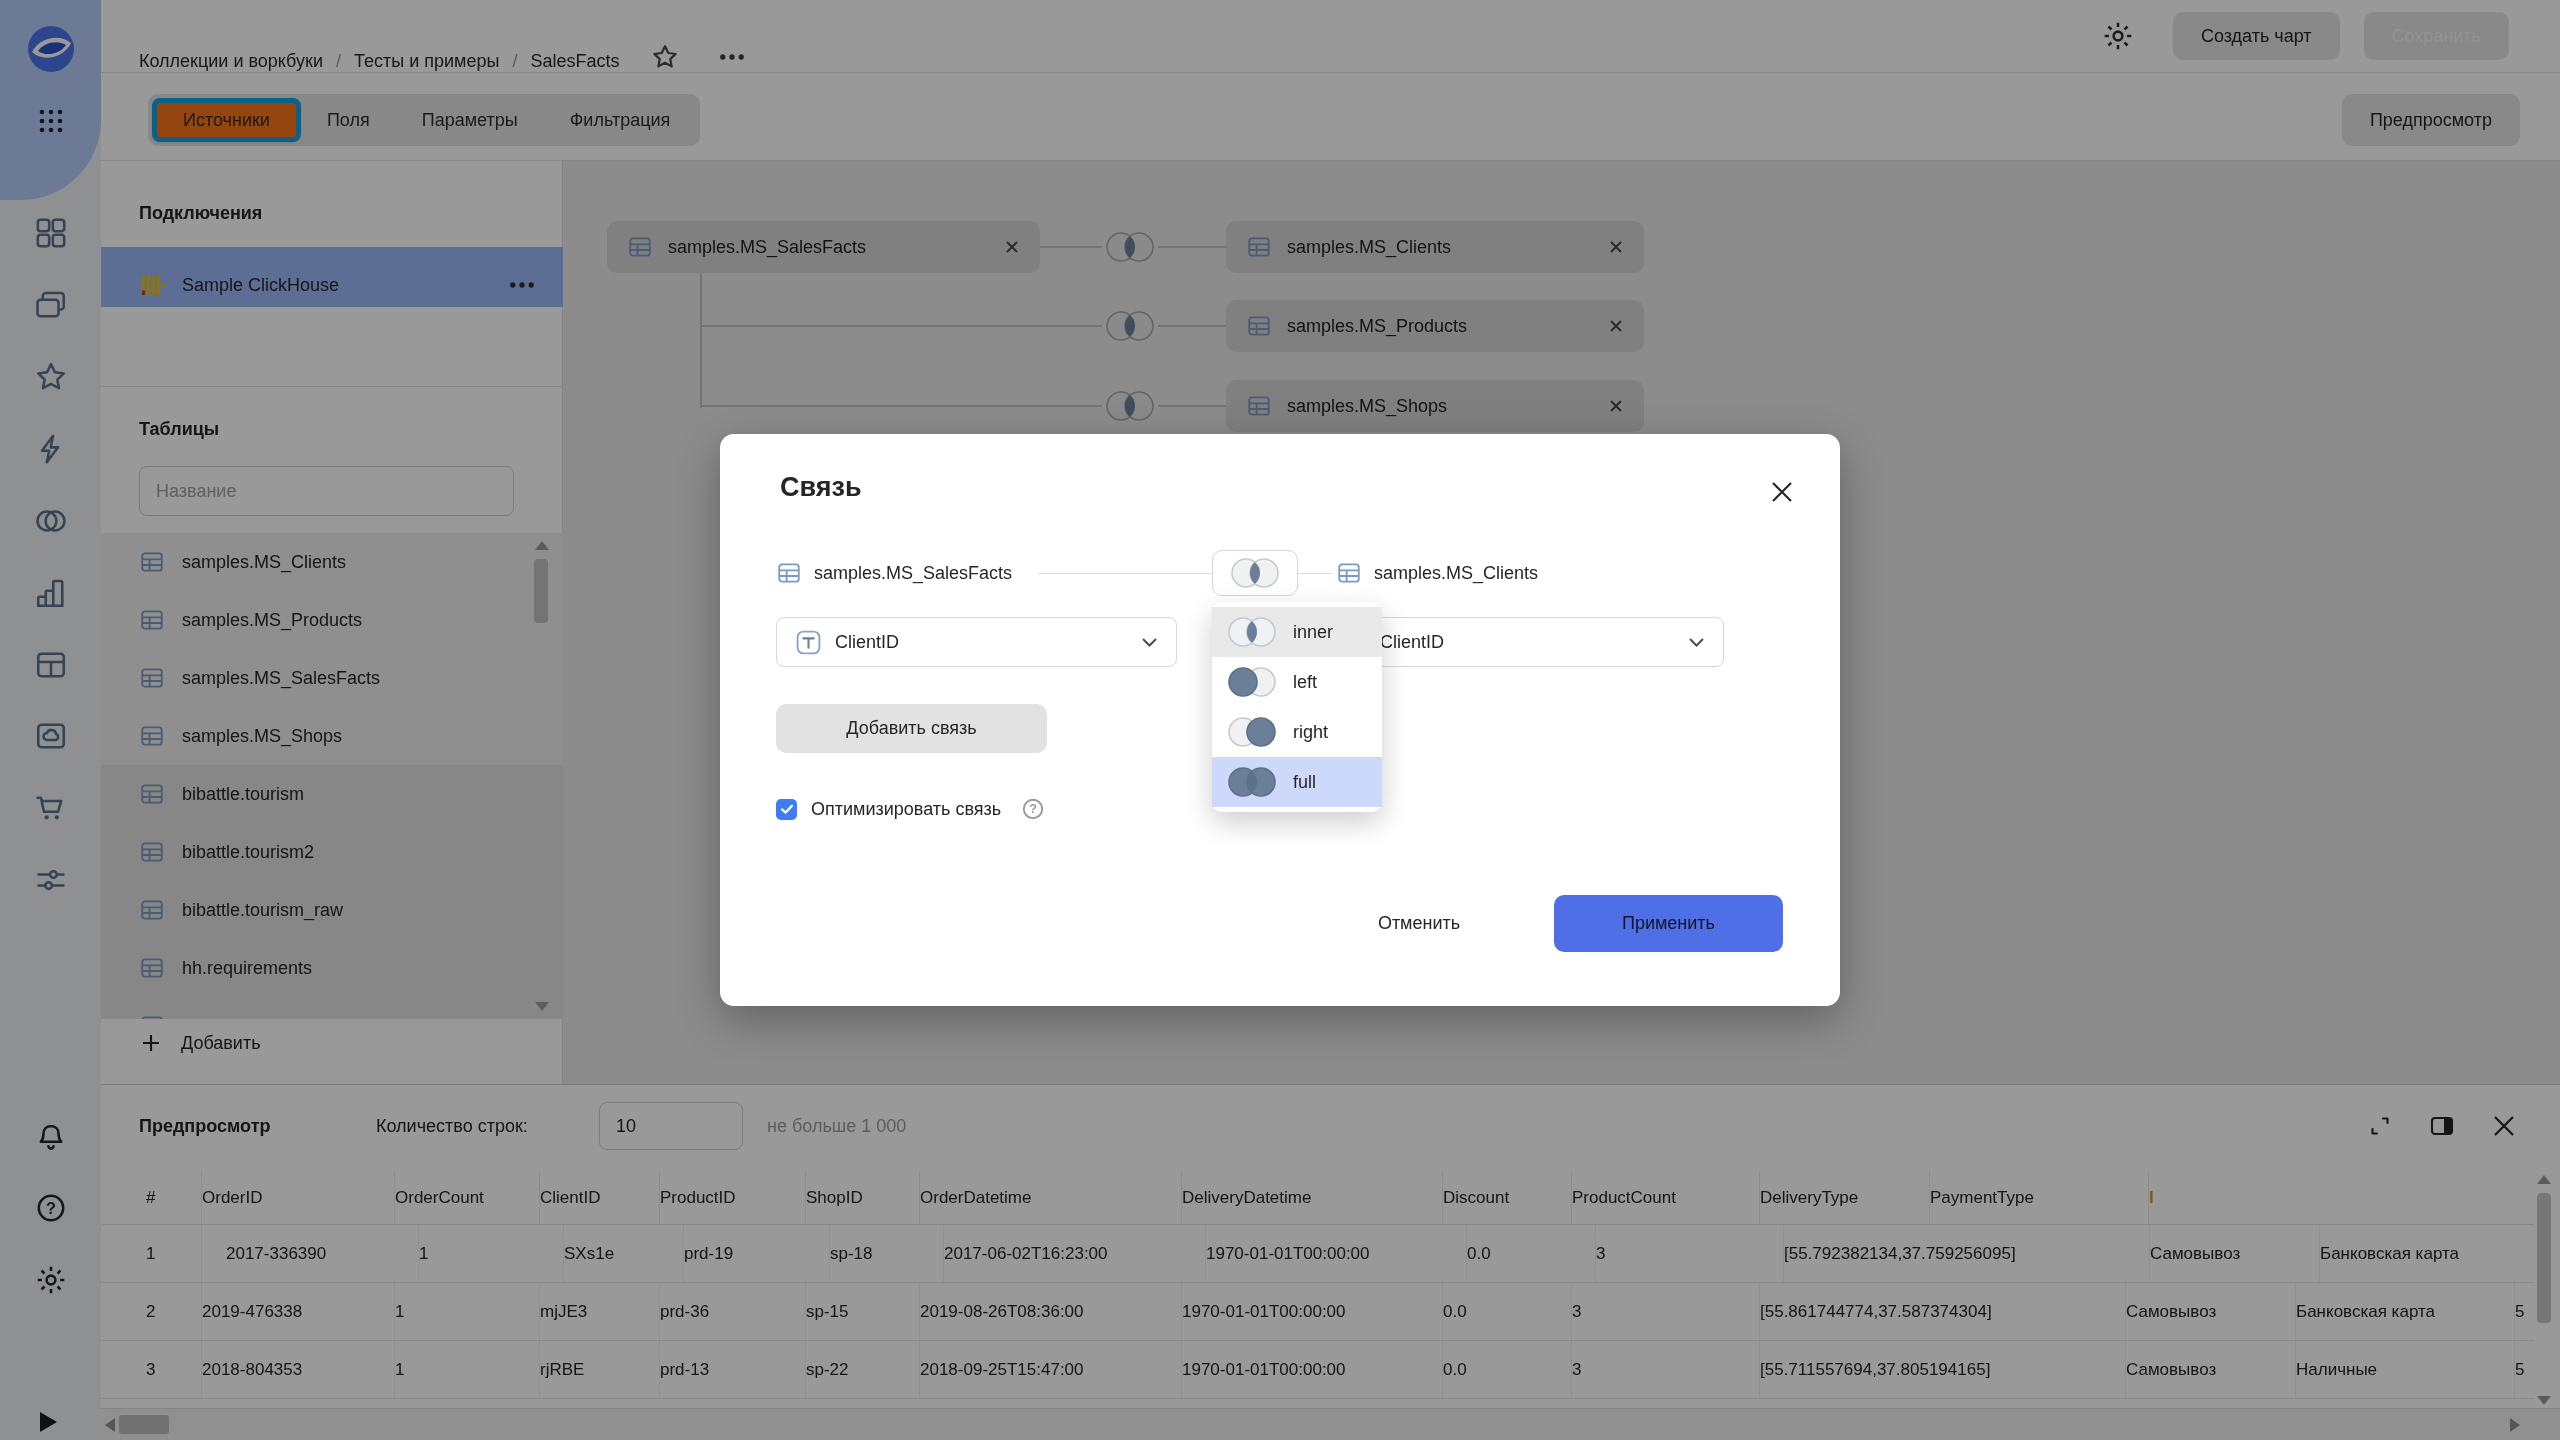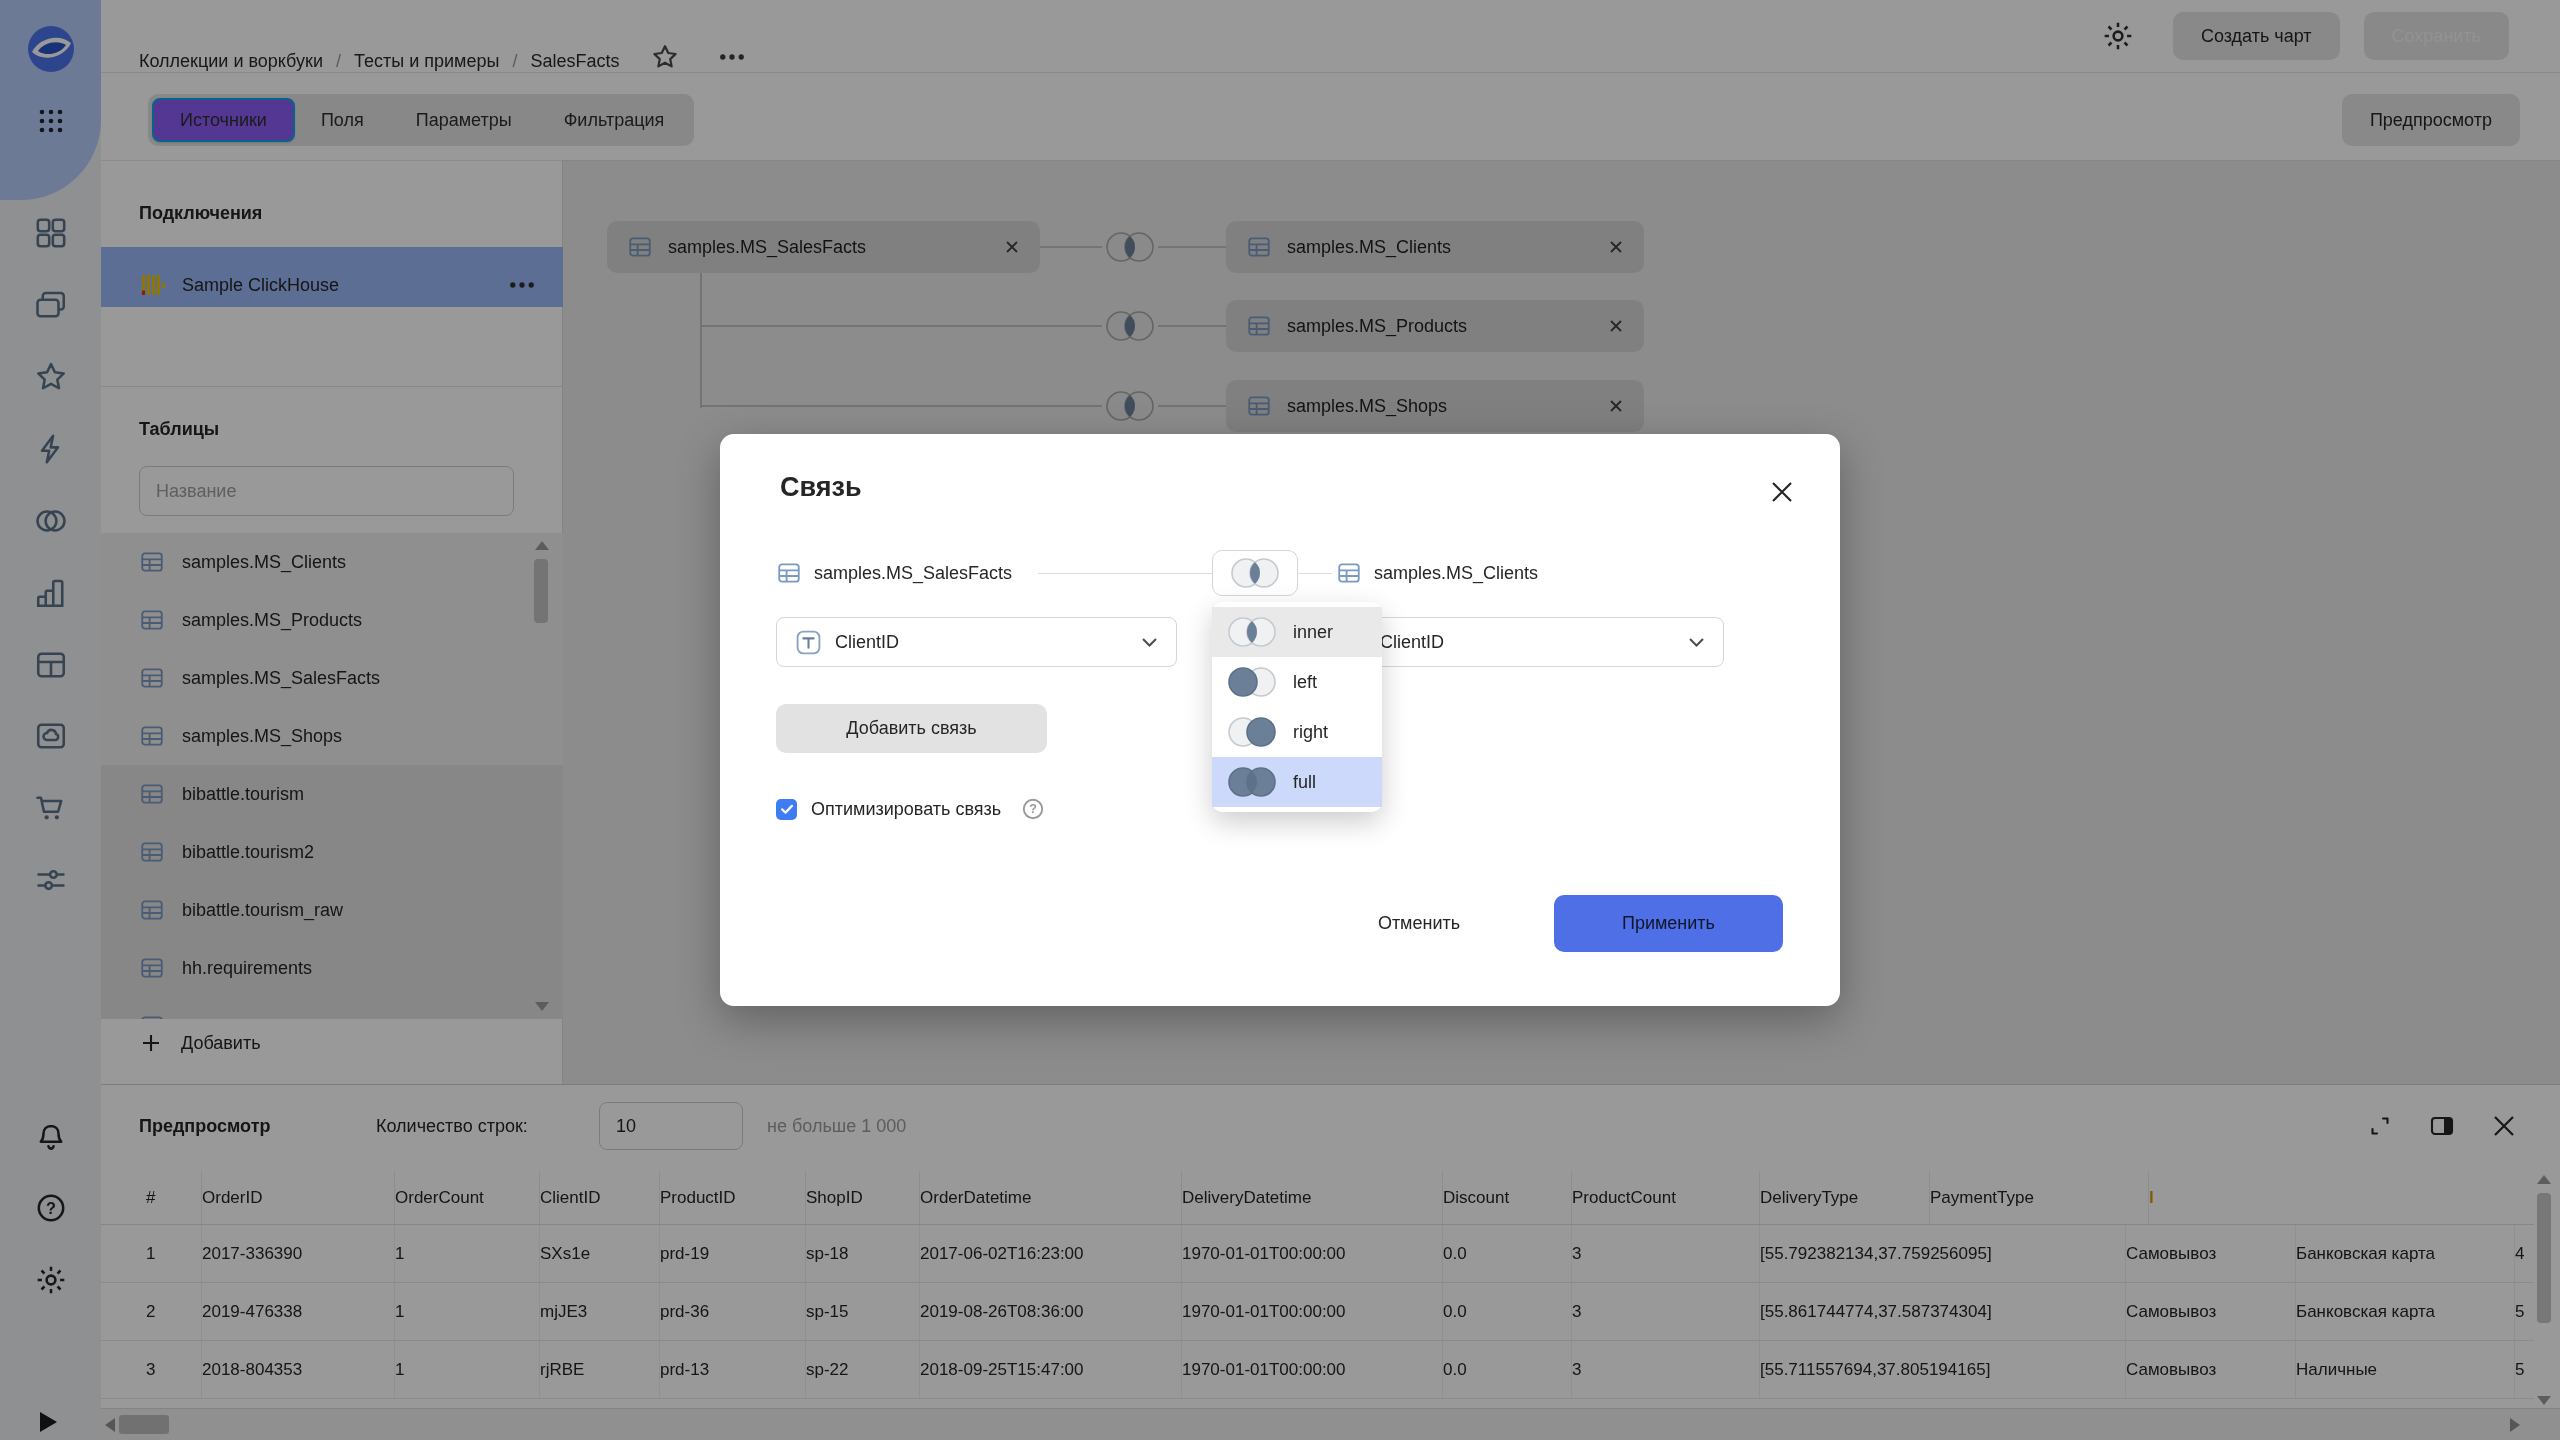--- a/index.html
+++ b/index.html
@@ -26,21 +26,21 @@
   .topbar-right{position:absolute;right:51px;top:0;height:72px;display:flex;align-items:center;gap:24px}
   .topbar-gear{display:flex;color:#303030;margin-right:14px}
   .btn{height:48px;border-radius:10px;background:#e4e4e4;border:none;font-size:18px;color:#262626;
        display:flex;align-items:center;justify-content:center;padding:0 28px;font-family:inherit}
   .btn.disabled{color:#f4f4f4}
 
   
   .tabsbar{position:absolute;left:101px;top:74px;width:2459px;height:86px;background:#fff}
   .seg{position:absolute;left:47px;top:20px;height:52px;background:#e3e3e3;border-radius:10px;display:flex;align-items:center;padding:4px}
   .tab{height:44px;display:flex;align-items:center;padding:0 26px;border-radius:8px;color:#2e2e2e}
-  .tab.active{background:#8b5cf6;border:2px solid #0ea5e9;box-shadow:0 1px 2px rgba(0,0,0,.12)}
+  .tab.active{background:#f97316;border:5px solid #0ea5e9;box-shadow:0 1px 2px rgba(0,0,0,.12)}
   .preview-btn{position:absolute;right:40px;top:20px;height:52px}
 
   
   .left-panel{position:absolute;left:101px;top:160px;width:462px;height:924px;background:#fff;
               border-right:1px solid #dcdcdc;border-top:1px solid #e8e8e8}
   .sec-h{position:absolute;left:38px;font-weight:bold}
   .conn-row{position:absolute;left:0;top:86px;width:462px;height:60px;background:var(--sel);
             display:flex;align-items:center;padding:16px 26px 0 38px;gap:16px}
   .conn-name{flex:1}
   .conn-dots{display:flex;color:#2f2f2f}
@@ -530,21 +530,21 @@
           <div class="pv-cell h" data-interactable="true" style="width: 188px;">ProductCount</div>
           <div class="pv-cell h" data-interactable="true" style="width: 170px;">DeliveryType</div>
           <div class="pv-cell h" data-interactable="true" style="width: 219px;">PaymentType</div>
           <div class="pv-edge" data-interactable="false">
             <span style="color:var(--edgeo);font-weight:bold">l</span>
           </div>
         </div>
       <div id="pvBody" data-interactable="false">
           <div class="pv-row" data-interactable="false">
             <div class="pv-cell" data-interactable="false" style="width: 56px;">1</div>
-            <div class="pv-cell" data-interactable="false" style="width: 193px;">2017-336390</div>
+            <div class="pv-cell" data-interactable="false" style="width: 193px; margin-left: 24px;">2017-336390</div>
             <div class="pv-cell" data-interactable="false" style="width: 145px;">1</div>
             <div class="pv-cell" data-interactable="false" style="width: 120px;">SXs1e</div>
             <div class="pv-cell" data-interactable="false" style="width: 146px;">prd-19</div>
             <div class="pv-cell" data-interactable="false" style="width: 114px;">sp-18</div>
             <div class="pv-cell" data-interactable="false" style="width: 262px;">2017-06-02T16:23:00</div>
             <div class="pv-cell" data-interactable="false" style="width: 261px;">1970-01-01T00:00:00</div>
             <div class="pv-cell" data-interactable="false" style="width: 129px;">0.0</div>
             <div class="pv-cell" data-interactable="false" style="width: 188px;">3</div>
             <div class="pv-cell" data-interactable="false" style="width: 366px;">[55.792382134,37.759256095]</div>
             <div class="pv-cell" data-interactable="false" style="width: 170px;">Самовывоз</div>

